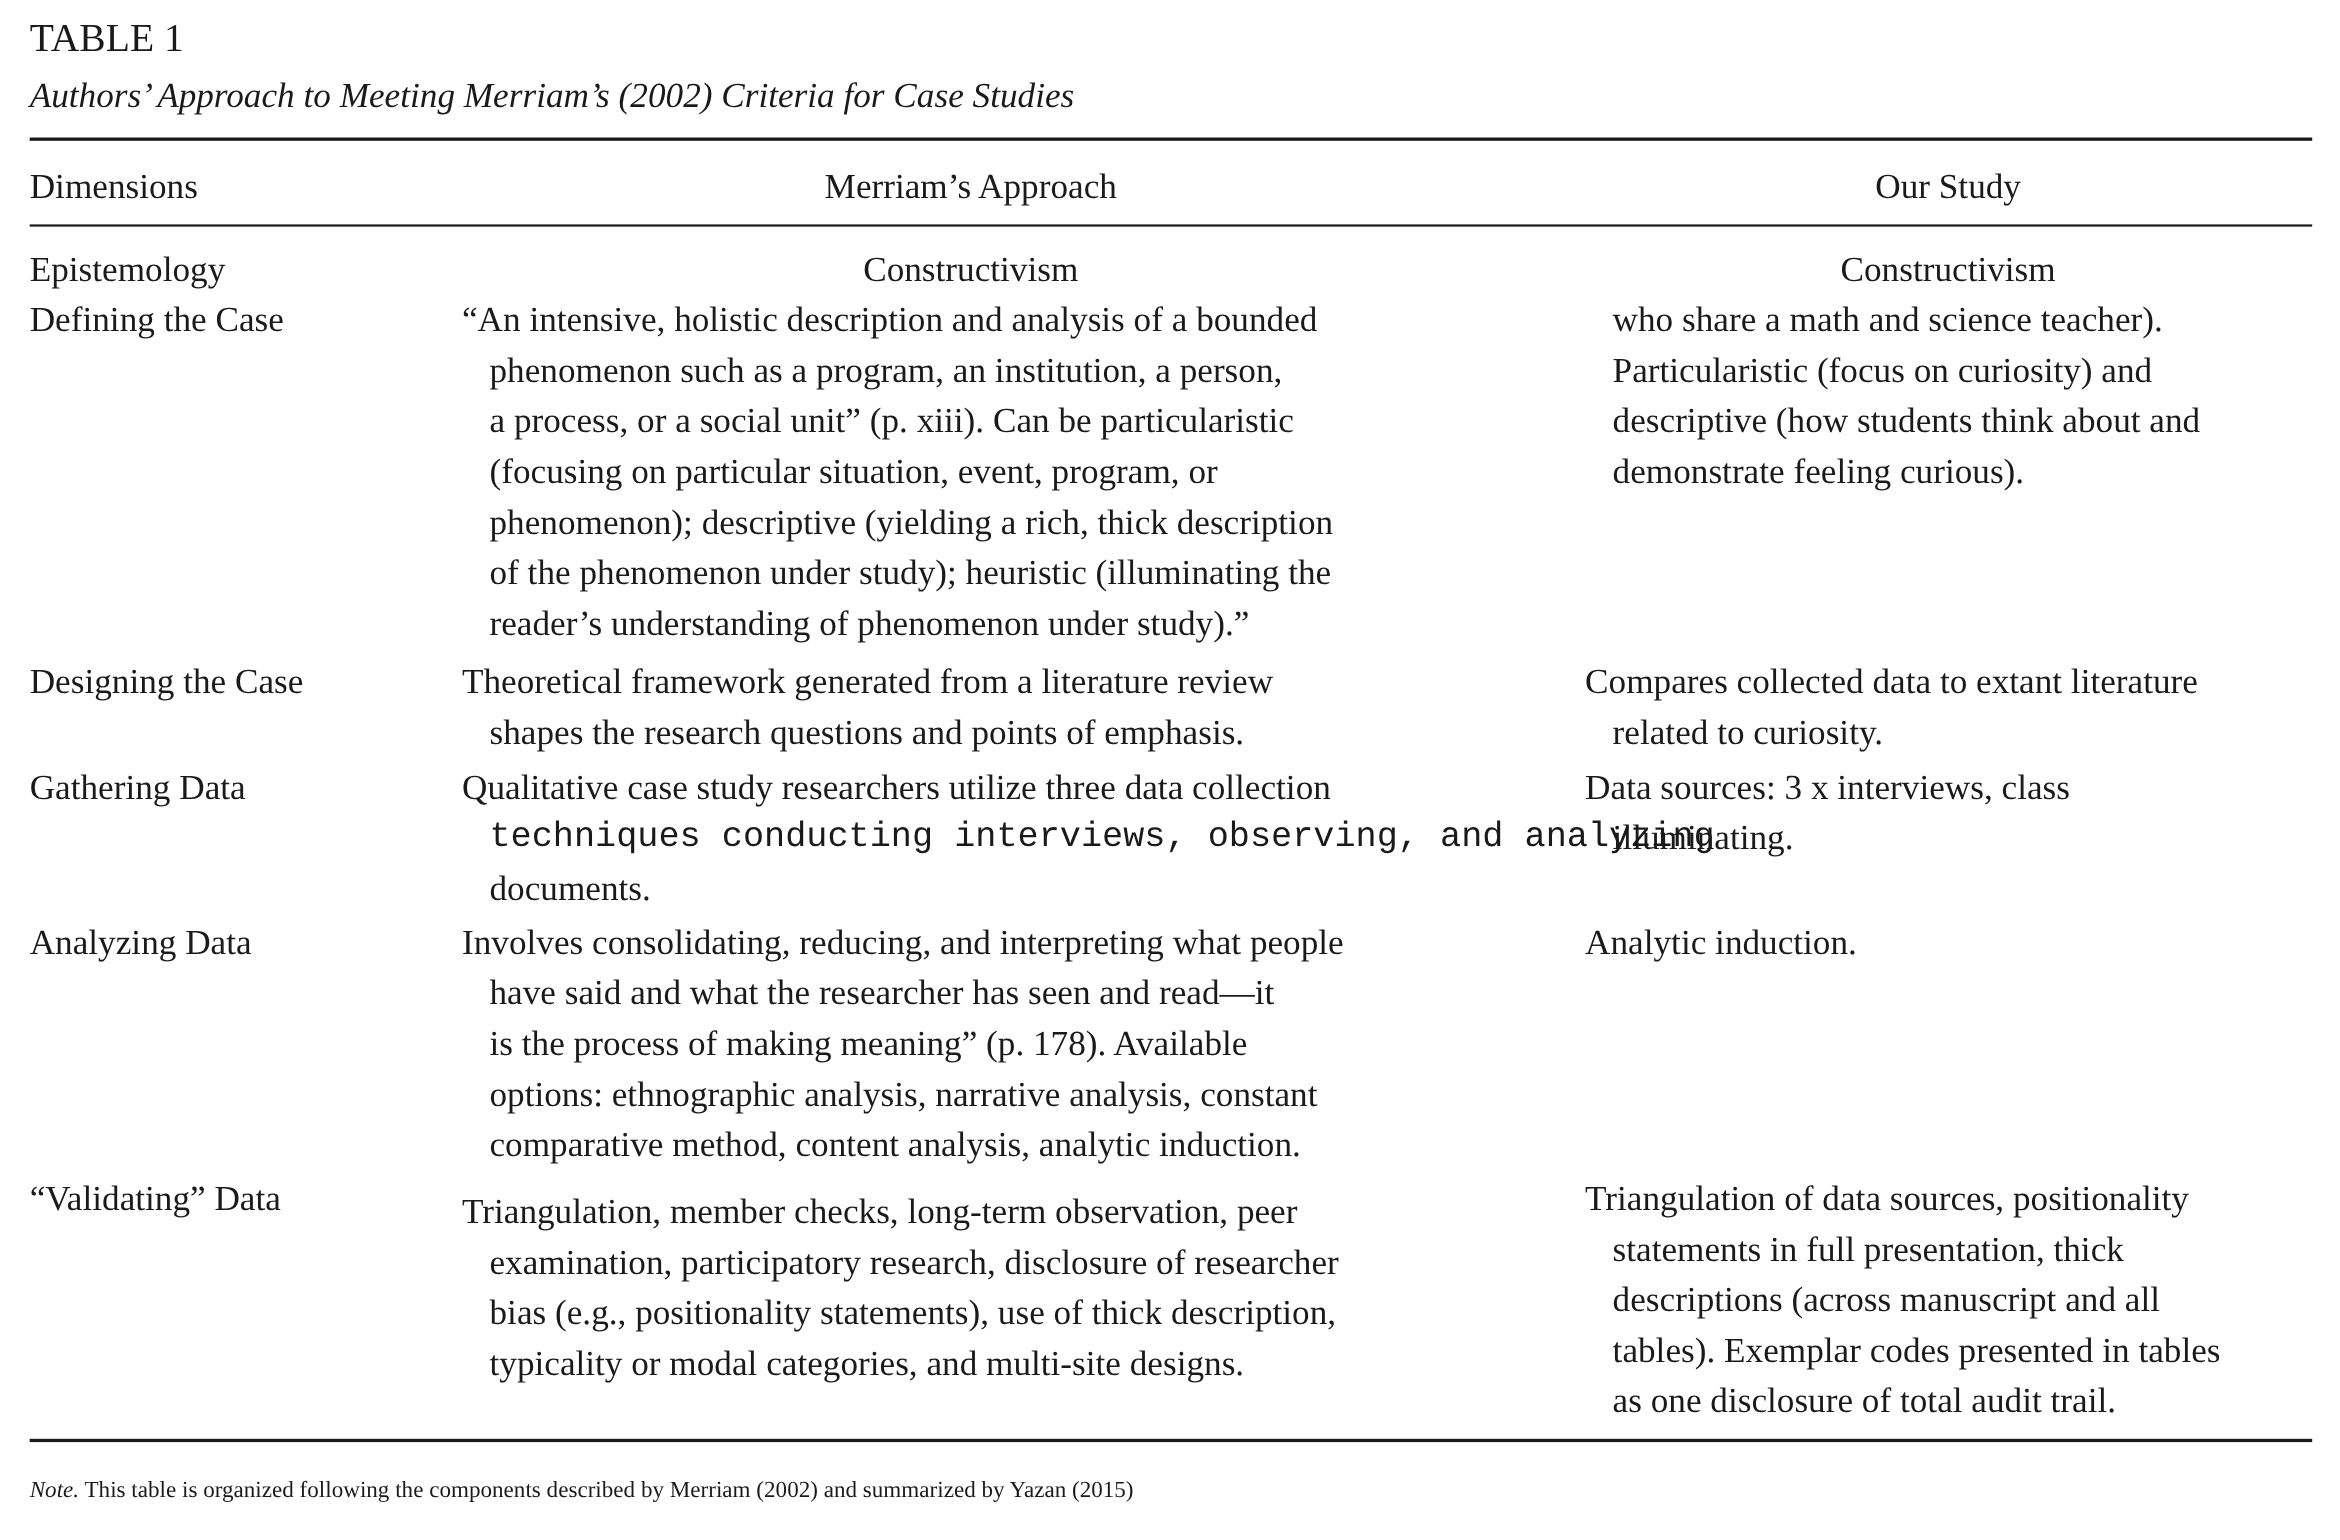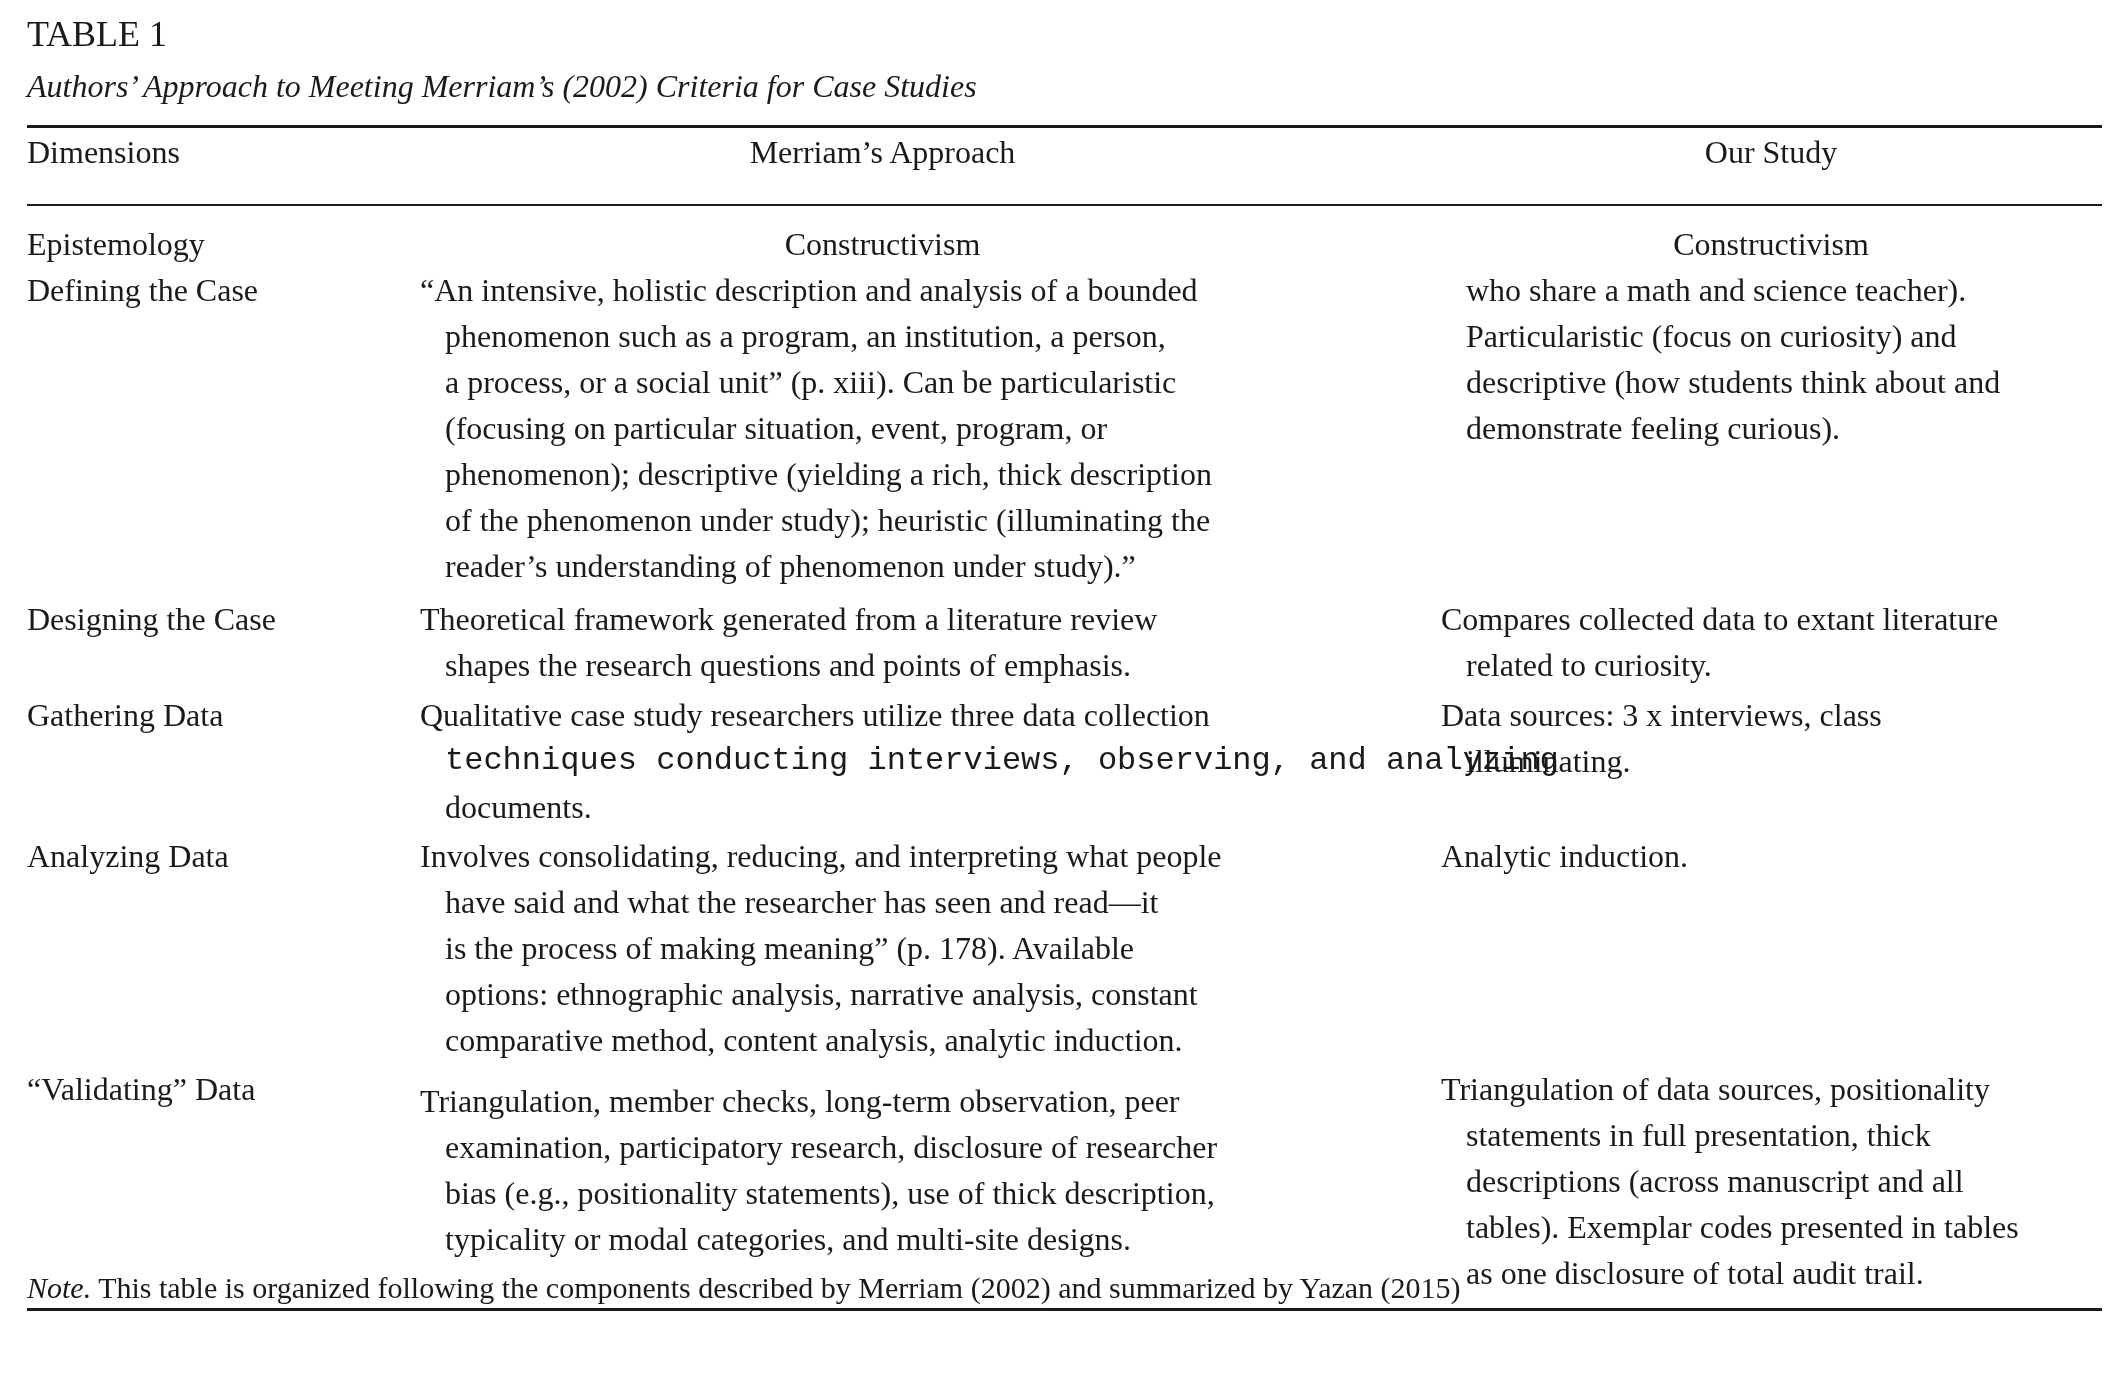--- a/index.html
+++ b/index.html
@@ -8,32 +8,32 @@
     font-family: "Liberation Serif", "DejaVu Serif", serif;
     color: #1a1a1a;
   }
   .abs { position: absolute; }
   #table-label { left: 27px; top: 14px; font-size: 36px; line-height: 40px; }
   #table-title { left: 27px; top: 66px; font-size: 32px; line-height: 40px; font-style: italic; }
   .rule { position: absolute; left: 27px; width: 2075px; background: #1a1a1a; }
   #rule-top { top: 125px; height: 3px; }
   #rule-head { top: 204px; height: 2px; }
   #rule-bottom { top: 1308px; height: 3px; }
-  .hdr { position: absolute; top: 130px; font-size: 32px; line-height: 44px; }
+  .hdr { position: absolute; top: 147px; font-size: 32px; line-height: 44px; }
   #hdr-dim { left: 27px; }
   #hdr-merriam { left: 420px; width: 925px; text-align: center; }
   #hdr-ours { left: 1441px; width: 660px; text-align: center; }
   .row { position: absolute; left: 0; width: 2127px; font-size: 32px; line-height: 46px; }
   .c1 { position: absolute; left: 27px; width: 380px; }
   .c2 { position: absolute; left: 420px; width: 940px; }
   .c3 { position: absolute; left: 1441px; width: 670px; }
   .hang { padding-left: 25px; text-indent: -25px; }
   .center { text-align: center; text-indent: 0; padding-left: 0; }
   .line { display: block; white-space: nowrap; }
-  #note { left: 27px; top: 1268px; font-size: 30px; line-height: 40px; }
+  #note { left: 27px; top: 1334px; font-size: 21px; line-height: 40px; }
   #note i { font-style: italic; }
 </style>
 </head>
 <body>
 
 <div id="table-label" class="abs">TABLE 1</div>
 <div id="table-title" class="abs">Authors’ Approach to Meeting Merriam’s (2002) Criteria for Case Studies</div>
 
 <div id="rule-top" class="rule"></div>
 

